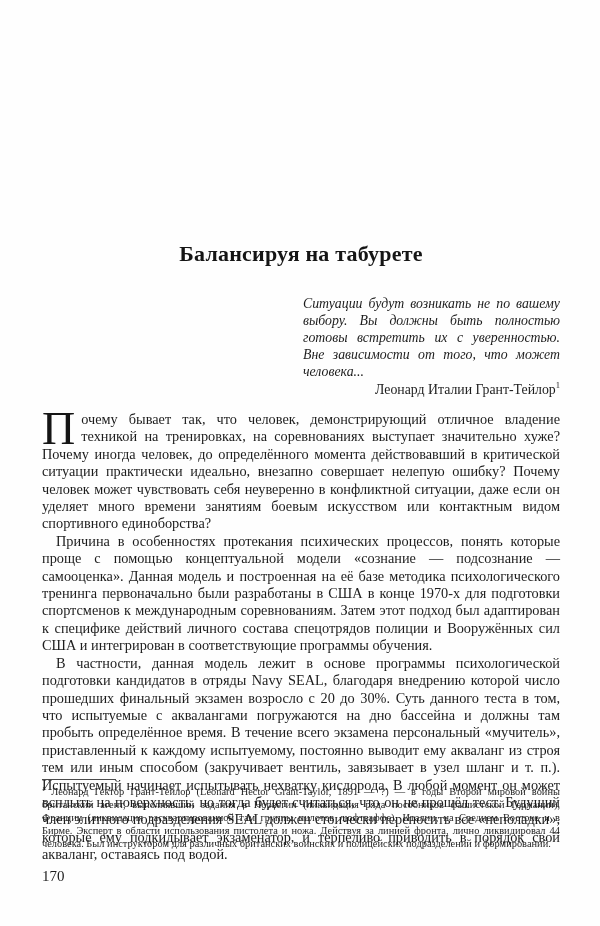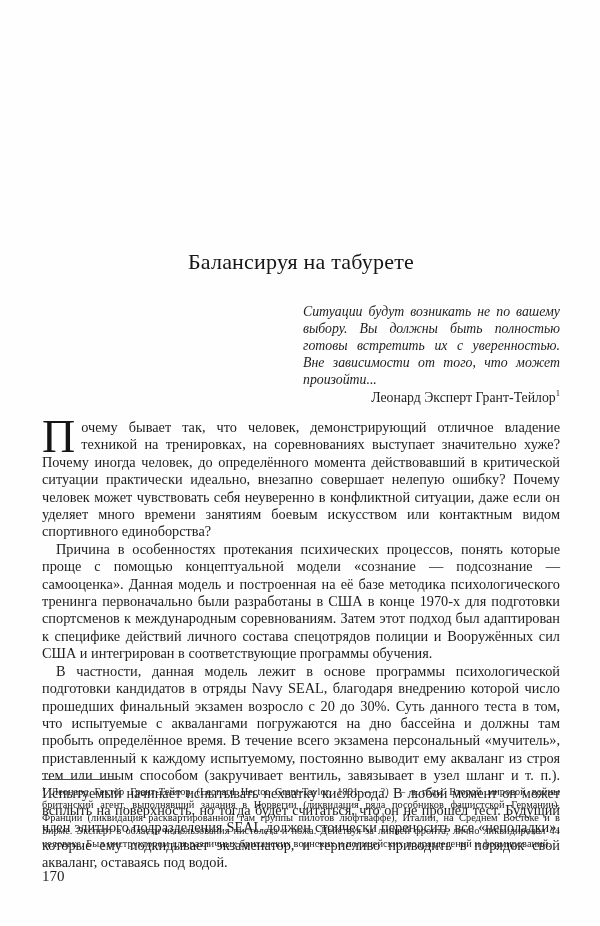--- a/index.html
+++ b/index.html
@@ -17,25 +17,25 @@
     font-family: "Liberation Serif", "DejaVu Serif", serif;
     overflow: hidden;
   }
   .inner {
     position: absolute;
     left: 42px;
     right: 40px;
     top: 0;
   }
   .title {
-    margin: 8px;
+    margin: 0;
     padding-top: 241px;
     text-align: center;
     font-size: 22px;
-    font-weight: normal;
+    font-weight: bold;
     letter-spacing: 0.2px;
     color: #151515;
   }
   .epigraph {
     width: 257px;
     margin: 28px 0 0 auto;
   }
   .epigraph-text {
     margin: 0;
     font-style: italic;
@@ -103,22 +103,22 @@
 </style>
 </head>
 <body>
 
 <div class="page">
   <div class="inner">
 
     <h1 class="title">Балансируя на табурете</h1>
 
     <div class="epigraph">
-      <p class="epigraph-text">Ситуации будут возникать не по вашему выбору. Вы должны быть полностью готовы встретить их с уверенностью. Вне зависимости от того, что может произойти...</p>
-      <p class="epigraph-attribution"><span>Леонард Эксперт Грант-Тейлор</span><sup>1</sup></p>
+      <p class="epigraph-text">Ситуации будут возникать не по вашему выбору. Вы должны быть полностью готовы встретить их с уверенностью. Вне зависимости от того, что может человека...</p>
+      <p class="epigraph-attribution"><span>Леонард Италии Грант-Тейлор</span><sup>1</sup></p>
     </div>
 
     <div class="body-text">
       <p class="para"><span class="dropcap">П</span><span>очему бывает так, что человек, демонстрирующий отличное владение техникой на тренировках, на соревнованиях выступает значительно хуже? Почему иногда человек, до определённого момента действовавший в критической ситуации практически идеально, внезапно совершает нелепую ошибку? Почему человек может чувствовать себя неуверенно в конфликтной ситуации, даже если он уделяет много времени занятиям боевым искусством или контактным видом спортивного единоборства?</span></p>
       <p class="para indent">Причина в особенностях протекания психических процессов, понять которые проще с помощью концептуальной модели «сознание — подсознание — самооценка». Данная модель и построенная на её базе методика психологического тренинга первоначально были разработаны в США в конце 1970-х для подготовки спортсменов к международным соревнованиям. Затем этот подход был адаптирован к специфике действий личного состава спецотрядов полиции и Вооружённых сил США и интегрирован в соответствующие программы обучения.</p>
       <p class="para indent">В частности, данная модель лежит в основе программы психологической подготовки кандидатов в отряды Navy SEAL, благодаря внедрению которой число прошедших финальный экзамен возросло с 20 до 30%. Суть данного теста в том, что испытуемые с аквалангами погружаются на дно бассейна и должны там пробыть определённое время. В течение всего экзамена персональный «мучитель», приставленный к каждому испытуемому, постоянно выводит ему акваланг из строя тем или иным способом (закручивает вентиль, завязывает в узел шланг и т. п.). Испытуемый начинает испытывать нехватку кислорода. В любой момент он может всплыть на поверхность, но тогда будет считаться, что он не прошёл тест. Будущий член элитного подразделения SEAL должен стоически переносить все «неполадки», которые ему подкидывает экзаменатор, и терпеливо приводить в порядок свой акваланг, оставаясь под водой.</p>
     </div>
 
   </div>
 

